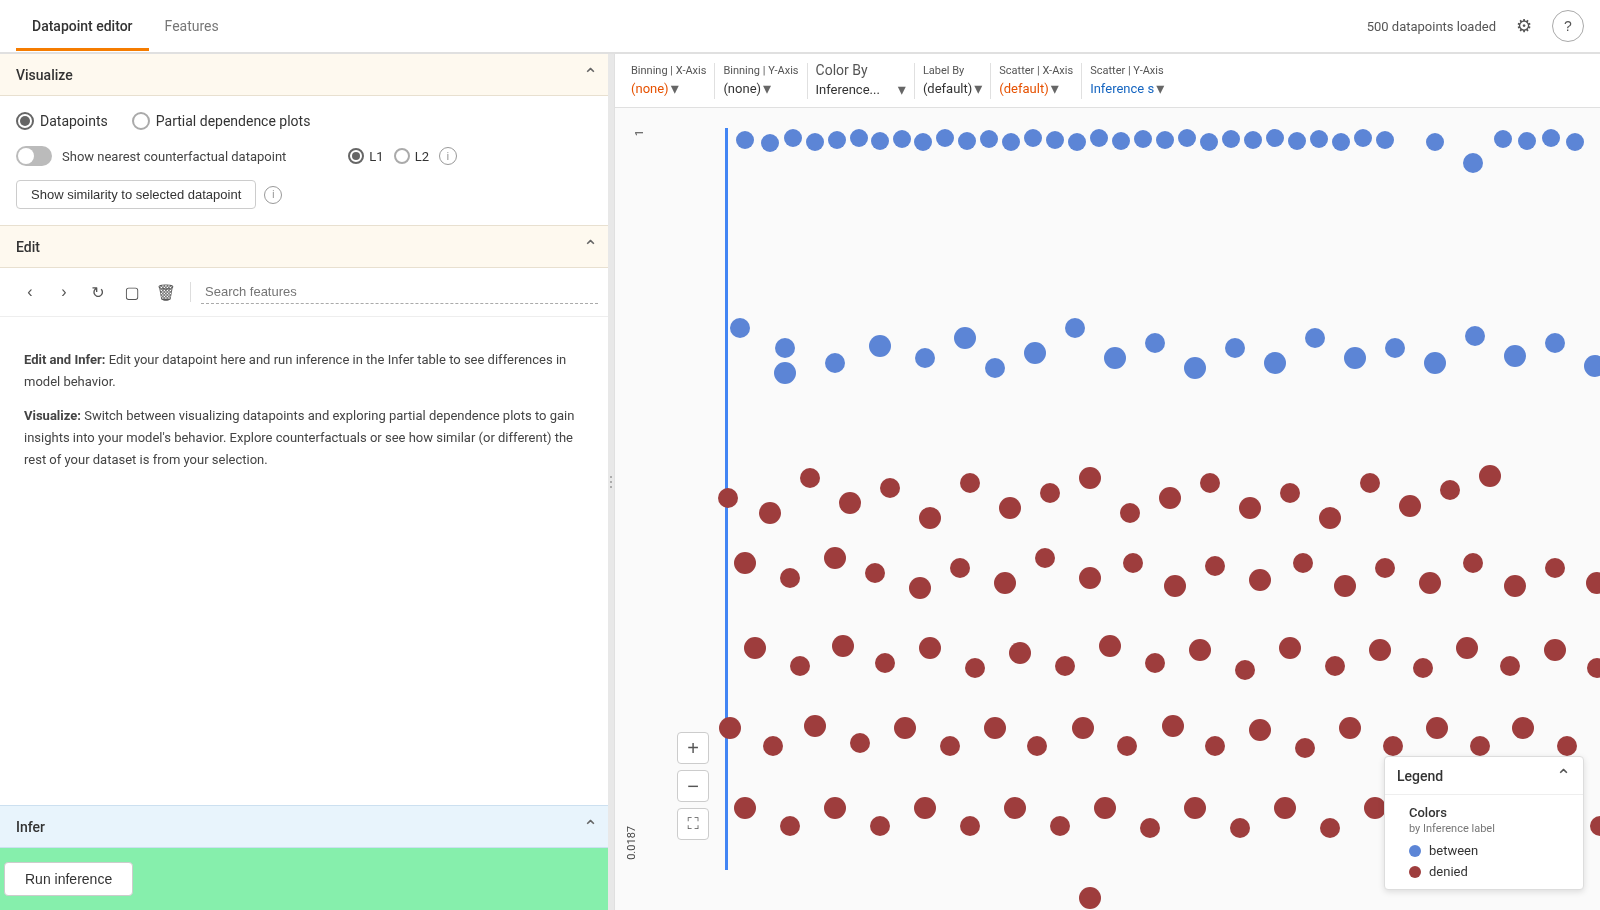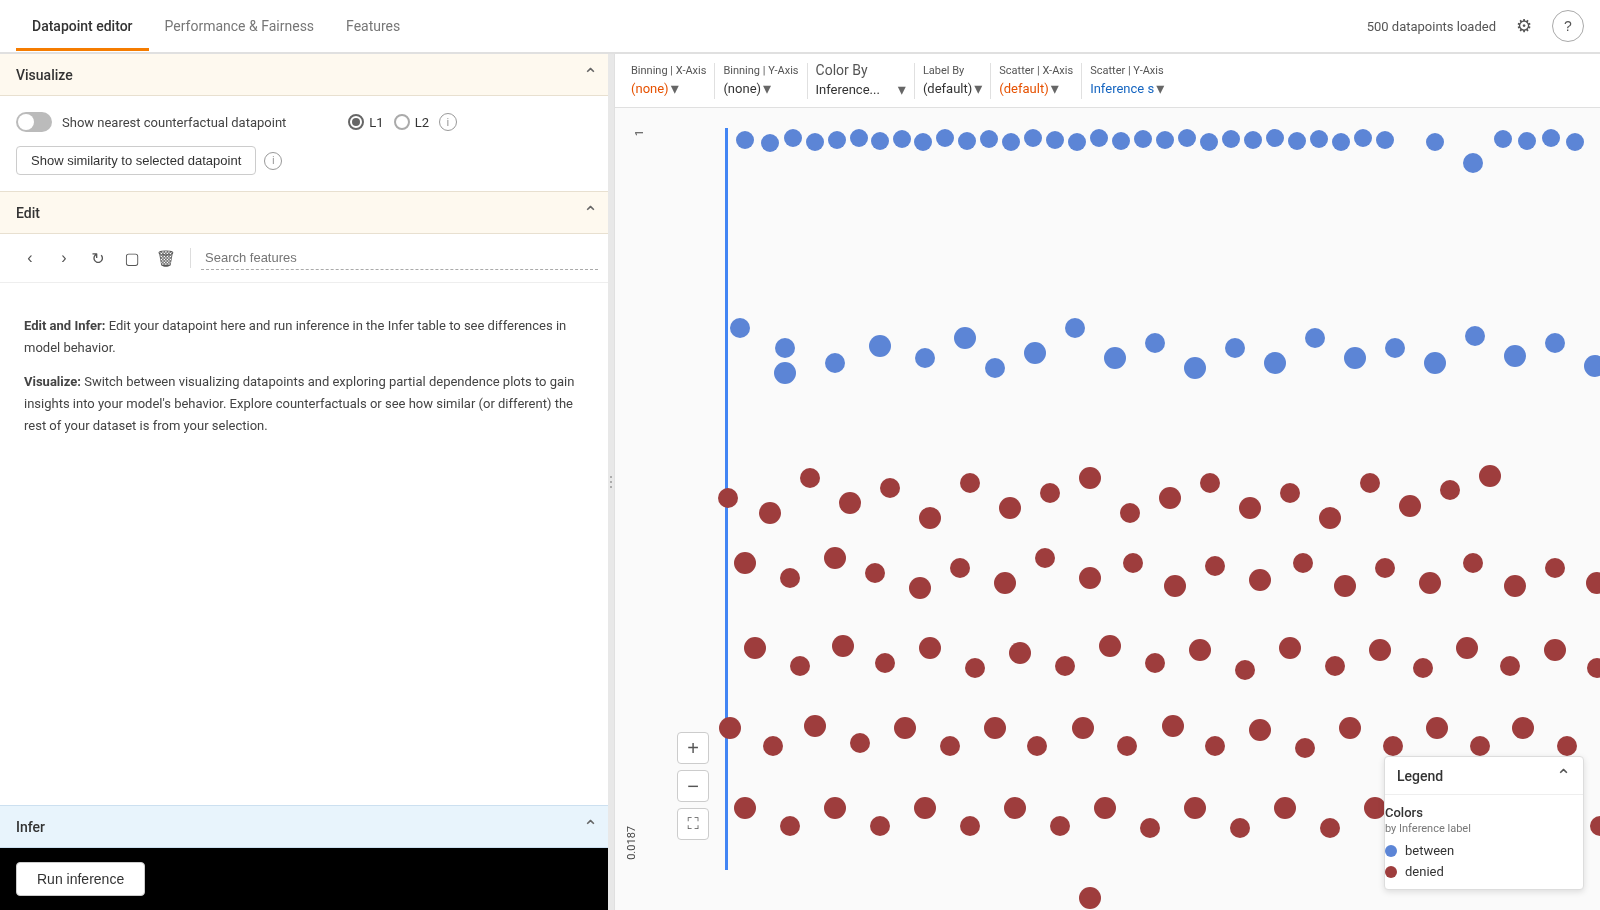--- a/index.html
+++ b/index.html
@@ -8,38 +8,49 @@
     
     .dot { position: absolute; border-radius: 50%; transform: translate(-50%, -50%); }
     .dot.blue { background: #5c85d6; }
     .dot.red { background: #9e3d3d; }
   </style>
 </head>
 <body>
 
 <div style="display:flex; align-items:center; border-bottom:2px solid #e0e0e0; padding:0 16px; height:54px; flex-shrink:0;">
   <div style="padding:14px 16px; font-size:14px; font-weight:500; color:#333; border-bottom:3px solid #f57c00; margin-bottom:-2px; cursor:pointer;">Datapoint editor</div>
-  <div style="padding:14px 16px; font-size:14px; color:#777; cursor:pointer;">Performance &amp; Fairness</div>
   <div style="padding:14px 16px; font-size:14px; color:#777; cursor:pointer;">Features</div>
   <div style="margin-left:auto; display:flex; align-items:center; gap:12px;">
     <span style="font-size:13px; color:#555;">500 datapoints loaded</span>
     <button style="width:32px;height:32px;border-radius:50%;border:none;background:none;cursor:pointer;font-size:18px;color:#555;">⚙</button>
     <button style="width:32px;height:32px;border-radius:50%;border:1px solid #aaa;background:none;cursor:pointer;font-size:14px;color:#555;border-radius:50%;">?</button>
   </div>
 </div>
 
 <div style="display:flex; flex:1; overflow:hidden;">
 
   <div style="width:615px; flex-shrink:0; display:flex; flex-direction:column; border-right:1px solid #e0e0e0; overflow-y:auto; position:relative;">
 
     <div style="background:#fef9ef; display:flex; align-items:center; justify-content:space-between; padding:10px 16px; border-bottom:1px solid #e8e0d0; font-size:14px; font-weight:500; cursor:pointer;">
       <span>Visualize</span>
       <span style="font-size:18px; color:#666;">⌃</span>
     </div>
     <div style="padding:16px; border-bottom:1px solid #e8e0d0;">
+      <div style="display:flex; align-items:center; gap:24px; margin-bottom:16px;">
+        <label style="display:flex; align-items:center; gap:6px; cursor:pointer; font-size:14px;">
+          <div style="width:18px;height:18px;border-radius:50%;border:2px solid #666;display:flex;align-items:center;justify-content:center; flex-shrink:0;">
+            <div style="width:10px;height:10px;border-radius:50%;background:#666;"></div>
+          </div>
+          <span>Datapoints</span>
+        </label>
+        <label style="display:flex; align-items:center; gap:6px; cursor:pointer; font-size:14px;">
+          <div style="width:18px;height:18px;border-radius:50%;border:2px solid #aaa;display:flex;align-items:center;justify-content:center; flex-shrink:0;"></div>
+          <span>Partial dependence plots</span>
+        </label>
+      </div>
       <div style="display:flex; align-items:center; gap:10px; margin-bottom:14px;">
         <div style="width:36px;height:20px;background:#bbb;border-radius:10px;position:relative;cursor:pointer;">
           <div style="width:16px;height:16px;border-radius:50%;background:white;position:absolute;top:2px;left:2px;"></div>
         </div>
         <span style="font-size:13px; color:#444;">Show nearest counterfactual datapoint</span>
         <div style="display:flex; align-items:center; gap:10px; margin-left:4px;">
           <label style="display:flex; align-items:flex-end; gap:5px; font-size:13px; cursor:pointer;padding-left:48px;">
             <div style="width:16px;height:16px;border-radius:50%;border:2px solid #666;display:flex;align-items:center;justify-content:center;">
               <div style="width:8px;height:8px;border-radius:50%;background:#666;"></div>
             </div>
@@ -79,21 +90,21 @@
       <div style="font-size:13px; color:#444; line-height:1.7;">
         <strong>Visualize:</strong><span> Switch between visualizing datapoints and exploring partial dependence plots to gain insights into your model's behavior. Explore counterfactuals or see how similar (or different) the rest of your dataset is from your selection.</span>
       </div>
     </div>
 
     <div>
       <div style="background:#e8f4fc; display:flex; align-items:center; justify-content:space-between; padding:10px 16px; border-top:1px solid #cce0f0; border-bottom:1px solid #cce0f0; font-size:14px; font-weight:500; cursor:pointer;">
         <span>Infer</span>
         <span style="font-size:18px; color:#666;">⌃</span>
       </div>
-      <div style="padding:14px 16px; background:#000000;">
+      <div style="padding:14px 4px; background:#86efac;">
         <button style="border:1px solid #ccc;background:white;padding:8px 20px;font-size:14px;border-radius:4px;cursor:pointer;color:#333;">Run inference</button>
       </div>
     </div>
 
     <div style="position:absolute;top:0;right:0;bottom:0;width:6px;background:#e8e8e8;cursor:col-resize;display:flex;align-items:center;justify-content:center;">
       <div style="display:flex;flex-direction:column;gap:3px;">
         <div style="width:2px;height:2px;border-radius:50%;background:#999;"></div>
         <div style="width:2px;height:2px;border-radius:50%;background:#999;"></div>
         <div style="width:2px;height:2px;border-radius:50%;background:#999;"></div>
       </div>
@@ -335,21 +346,21 @@
         <button style="width:32px;height:32px;border:1px solid #ccc;background:white;border-radius:4px;cursor:pointer;font-size:20px;color:#555;display:flex;align-items:center;justify-content:center;">+</button>
         <button style="width:32px;height:32px;border:1px solid #ccc;background:white;border-radius:4px;cursor:pointer;font-size:20px;color:#555;display:flex;align-items:center;justify-content:center;">−</button>
         <button style="width:32px;height:32px;border:1px solid #ccc;background:white;border-radius:4px;cursor:pointer;font-size:16px;color:#555;display:flex;align-items:center;justify-content:center;">⛶</button>
       </div>
 
       <div style="position:absolute;right:16px;bottom:20px;background:white;border:1px solid #ddd;border-radius:4px;width:200px;box-shadow:0 2px 6px rgba(0,0,0,0.12);">
         <div style="display:flex;align-items:center;justify-content:space-between;padding:8px 12px;border-bottom:1px solid #eee;cursor:pointer;">
           <span style="font-size:14px;font-weight:500;">Legend</span>
           <span style="font-size:18px;color:#555;">⌃</span>
         </div>
-        <div style="padding:10px 0;">
+        <div style="padding:10px 24px;">
           <div style="font-size:13px;font-weight:500;color:#333;margin-bottom:2px;">Colors</div>
           <div style="font-size:11px;color:#777;margin-bottom:8px;">by Inference label</div>
           <div style="display:flex;align-items:center;gap:8px;margin-bottom:6px;font-size:13px;">
             <div style="width:12px;height:12px;border-radius:50%;background:#5c85d6;flex-shrink:0;"></div>
             <span>between</span>
           </div>
           <div style="display:flex;align-items:center;gap:8px;font-size:13px;">
             <div style="width:12px;height:12px;border-radius:50%;background:#9e3d3d;flex-shrink:0;"></div>
             <span>denied</span>
           </div>

